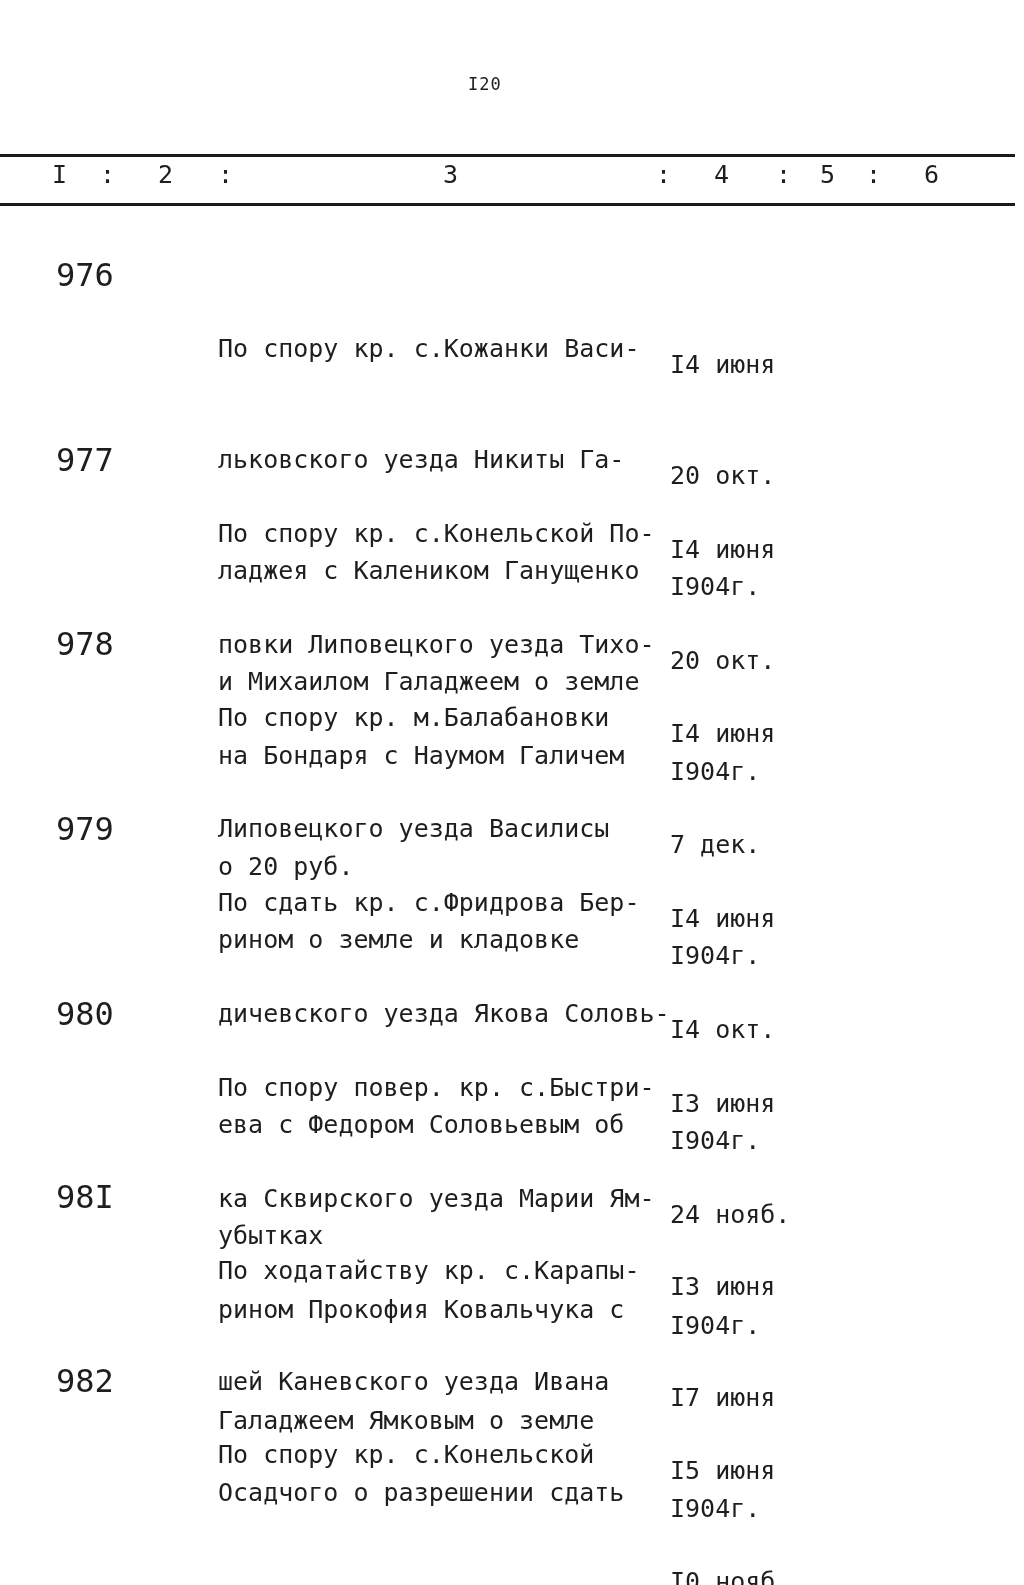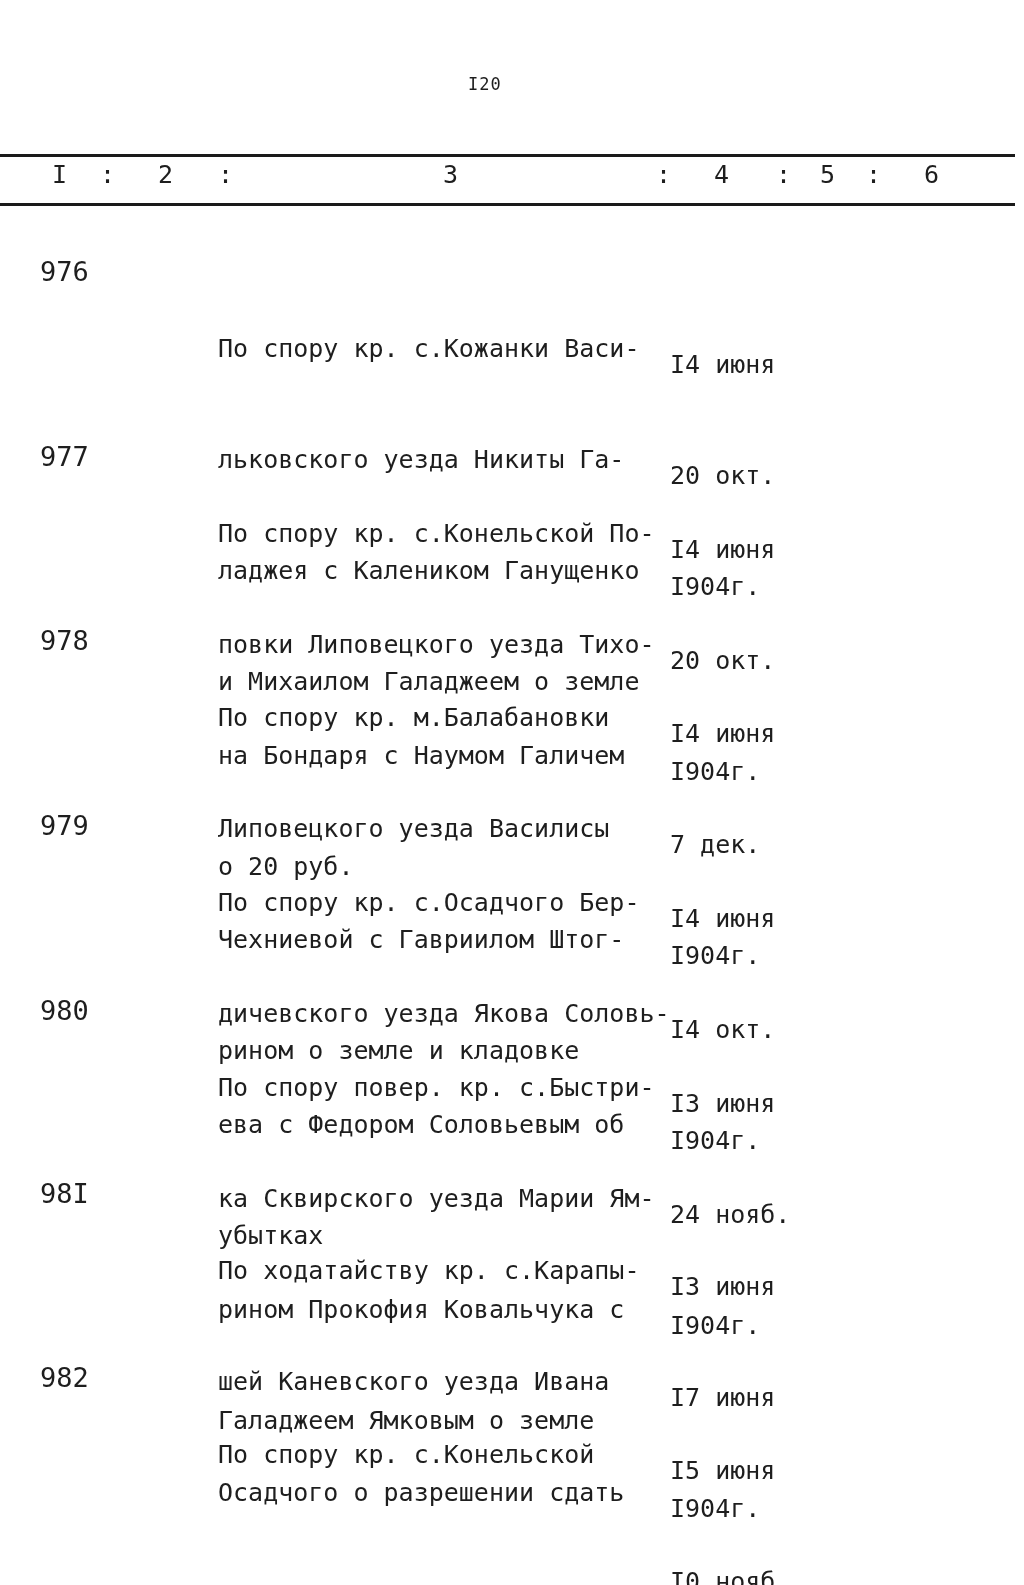--- a/index.html
+++ b/index.html
@@ -8,21 +8,21 @@
     font-family: "DejaVu Sans Mono", "Liberation Mono", monospace; color: #1e1e1e;
   }
   .page-number {
     position: absolute; top: 74px; left: 468px; font-size: 17px; letter-spacing: 1px;
   }
   .rule { position: absolute; left: 0; width: 1015px; background: #1a1a1a; }
   .rule-top { top: 154px; height: 3px; }
   .rule-bottom { top: 203px; height: 3px; }
   .hdr { position: absolute; top: 160px; font-size: 25px; }
   .entry { position: absolute; left: 0; width: 1024px; }
-  .num { position: absolute; left: 40px; top: 0; font-size: 27px; text-align: center; }
+  .num { position: absolute; left: 56px; top: 0; font-size: 32px; text-align: center; }
   .desc { position: absolute; left: 218px; top: 0; font-size: 25px; line-height: 37px; white-space: pre; }
   .dates { position: absolute; left: 670px; top: 16px; font-size: 25px; line-height: 37px; white-space: pre; }
   .line { display: block; height: 37px; }
 </style>
 </head>
 <body>
 
 <div class="page-number">I20</div>
 
 <div class="rule rule-top"></div>
@@ -69,34 +69,33 @@
     <span class="line">20 окт.</span>
     <span class="line">I904г.</span>
   </div>
 </div>
 
 <div class="entry" style="top:625px">
   <span class="num">978</span>
   <div class="desc">
     <span class="line">По спору кр. м.Балабановки</span>
     <span class="line">Липовецкого уезда Василисы</span>
-    <span class="line">Чехниевой с Гавриилом Штог-</span>
     <span class="line">рином о земле и кладовке</span>
   </div>
   <div class="dates">
     <span class="line">I4 июня</span>
     <span class="line">7 дек.</span>
     <span class="line">I904г.</span>
   </div>
 </div>
 
 <div class="entry" style="top:810px">
   <span class="num">979</span>
   <div class="desc">
-    <span class="line">По спору кр. с.Осадчого Бер-</span>
+    <span class="line">По сдать кр. с.Фридрова Бер-</span>
     <span class="line">дичевского уезда Якова Соловь-</span>
     <span class="line">ева с Федором Соловьевым об</span>
     <span class="line">убытках</span>
   </div>
   <div class="dates">
     <span class="line">I4 июня</span>
     <span class="line">I4 окт.</span>
     <span class="line">I904г.</span>
   </div>
 </div>

